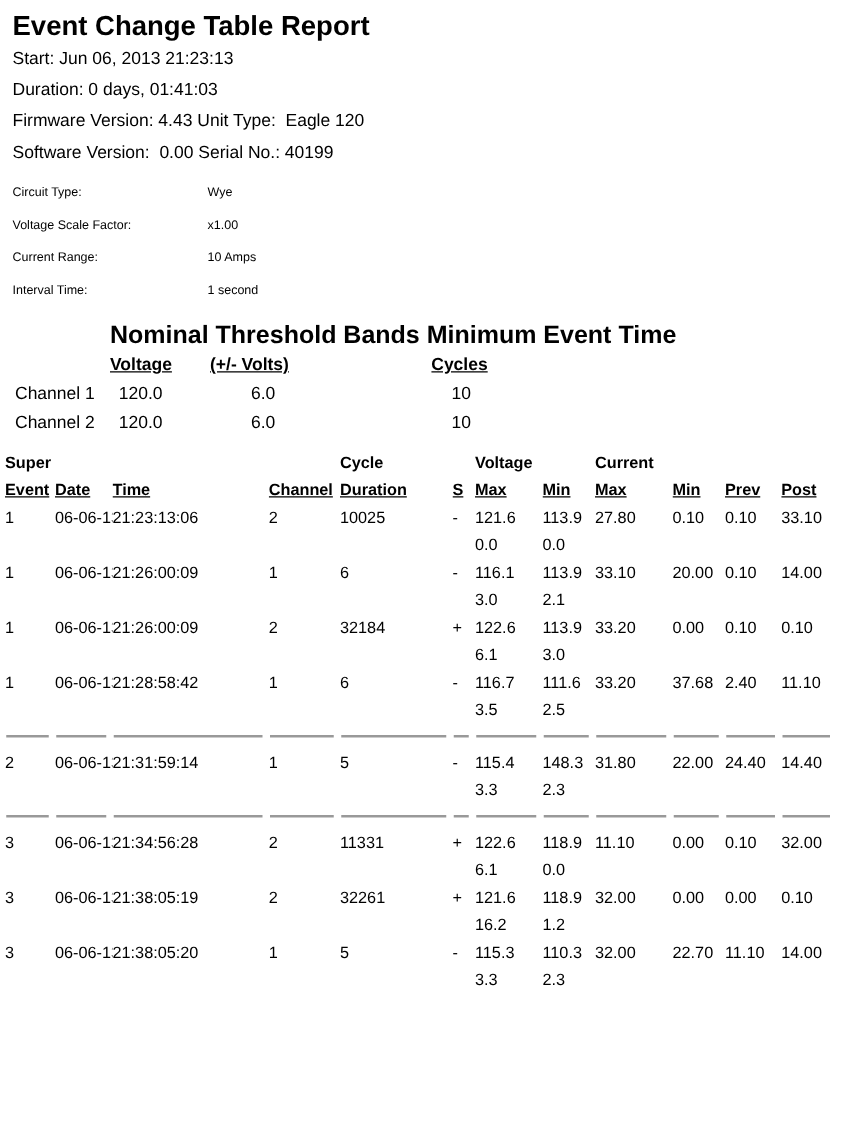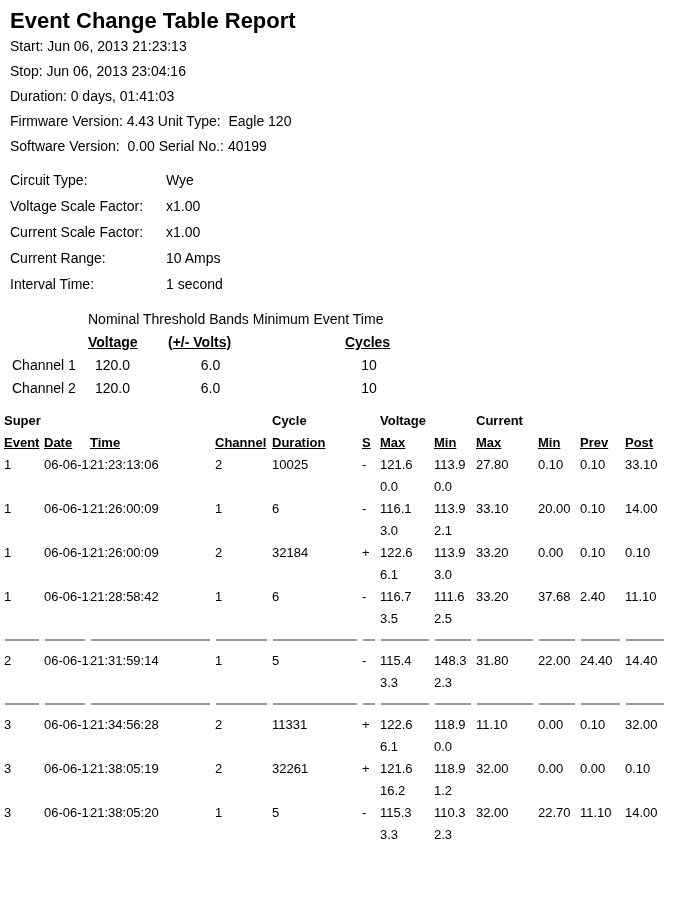--- a/index.html
+++ b/index.html
@@ -21,28 +21,28 @@
     font-weight: bold;
     margin: 2px 0 0 0;
     line-height: 26px;
   }
 
   
   .info-block { font-size: 14px; line-height: 25px; }
   .info-line { white-space: pre; }
 
   
-  .settings-block { margin-top: 8px; font-size: 14px; line-height: 26px; }
+  .settings-block { margin-top: 8px; font-size: 10px; line-height: 26px; }
   .settings-row .lbl { display: inline-block; width: 156px; }
 
   
   .thresh-title {
     margin: 11px 0 0 78px;
-    font-size: 14px;
-    font-weight: normal;
+    font-size: 20px;
+    font-weight: bold;
     line-height: 23px;
   }
   table.thresh {
     border-collapse: collapse;
     table-layout: fixed;
     margin-left: 2px;
     font-size: 14px;
   }
   table.thresh th, table.thresh td {
     padding: 0; height: 23px; line-height: 23px;
@@ -82,35 +82,31 @@
 </style>
 </head>
 <body>
 
 <div class="page">
 
   <div class="report-title">Event Change Table Report</div>
 
   <div class="info-block">
     <div class="info-line">Start: Jun 06, 2013 21:23:13</div>
-    <div class="info-line">Stop: Jun 06, 2013 23:04:16</div>
     <div class="info-line">Duration: 0 days, 01:41:03</div>
     <div class="info-line">Firmware Version: 4.43 Unit Type:  Eagle 120</div>
     <div class="info-line">Software Version:  0.00 Serial No.: 40199</div>
   </div>
 
   <div class="settings-block">
     <div class="settings-row">
       <span class="lbl">Circuit Type:</span><span class="val">Wye</span>
     </div>
     <div class="settings-row">
       <span class="lbl">Voltage Scale Factor:</span><span class="val">x1.00</span>
-    </div>
-    <div class="settings-row">
-      <span class="lbl">Current Scale Factor:</span><span class="val">x1.00</span>
     </div>
     <div class="settings-row">
       <span class="lbl">Current Range:</span><span class="val">10 Amps</span>
     </div>
     <div class="settings-row">
       <span class="lbl">Interval Time:</span><span class="val">1 second</span>
     </div>
   </div>
 
   <div class="thresh-title">Nominal Threshold Bands Minimum Event Time</div>

